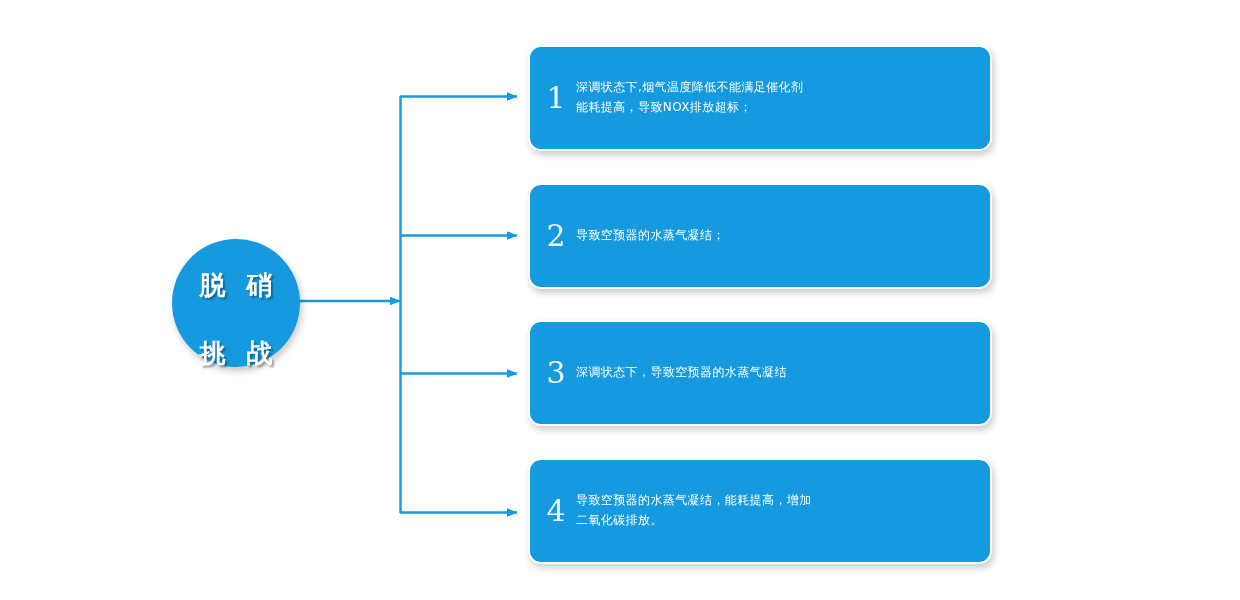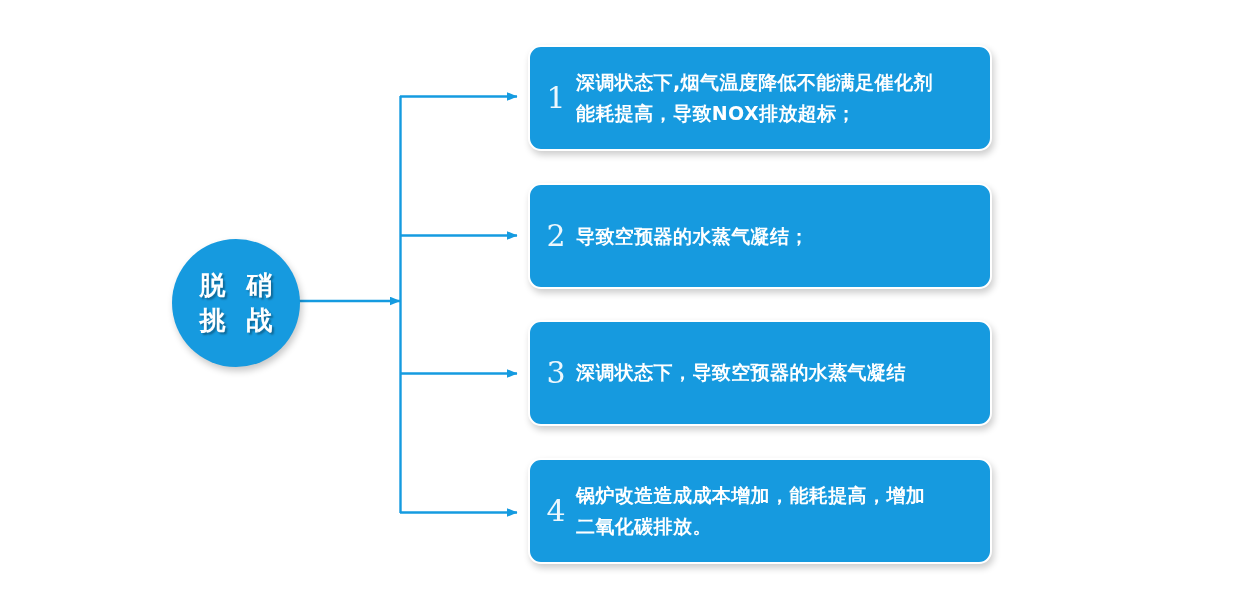--- a/index.html
+++ b/index.html
@@ -39,20 +39,21 @@
   .hub-line {
     color: #ffffff;
     font-size: 26px;
     font-weight: bold;
     letter-spacing: 6px;
     text-indent: 6px;
     line-height: 1.34;
     text-shadow: 2px 2px 2px rgba(0,0,0,0.33);
     font-family: "DejaVu Sans", "Liberation Sans", sans-serif;
     white-space: nowrap;
+    margin-top: 33px;
   }
 
   
   #connectors {
     position: absolute;
     left: 0;
     top: 0;
     width: 1240px;
     height: 600px;
     pointer-events: none;
@@ -86,22 +87,22 @@
     font-family: "DejaVu Serif", "Liberation Serif", serif;
     font-size: 30px;
     font-weight: normal;
     line-height: 1;
     padding-left: 6px;
     box-sizing: border-box;
   }
   .item-text {
     flex: 1 1 auto;
     color: #ffffff;
-    font-size: 19px;
-    font-weight: bold;
+    font-size: 12px;
+    font-weight: normal;
     line-height: 1.65;
     letter-spacing: 0.4px;
     padding-right: 20px;
     font-family: "DejaVu Sans", "Liberation Sans", sans-serif;
   }
   
   .item-box.b2 .item-text { line-height: 1.6; }
 </style>
 </head>
 <body>
@@ -151,18 +152,18 @@
   <div class="item-box b3">
     <div class="item-num">3</div>
     <div class="item-text">
       <div>深调状态下，导致空预器的水蒸气凝结</div>
     </div>
   </div>
 
   <div class="item-box b4">
     <div class="item-num">4</div>
     <div class="item-text">
-      <div>锅炉改造造成成本增加，能耗提高，增加</div>
+      <div>导致空预器的水蒸气凝结，能耗提高，增加</div>
       <div>二氧化碳排放。</div>
     </div>
   </div>
 
 </div>
 
 </body></html>

